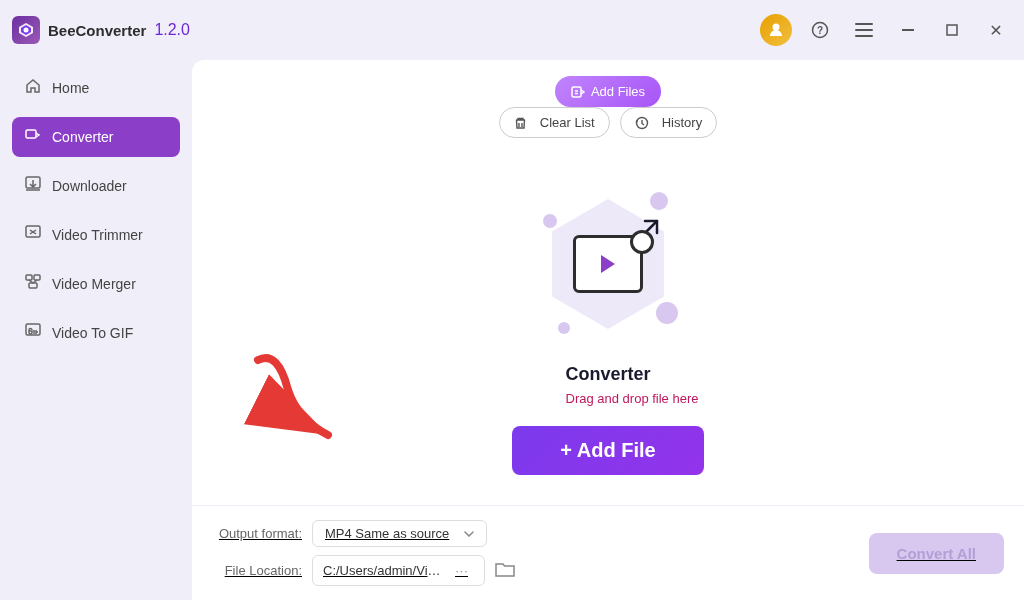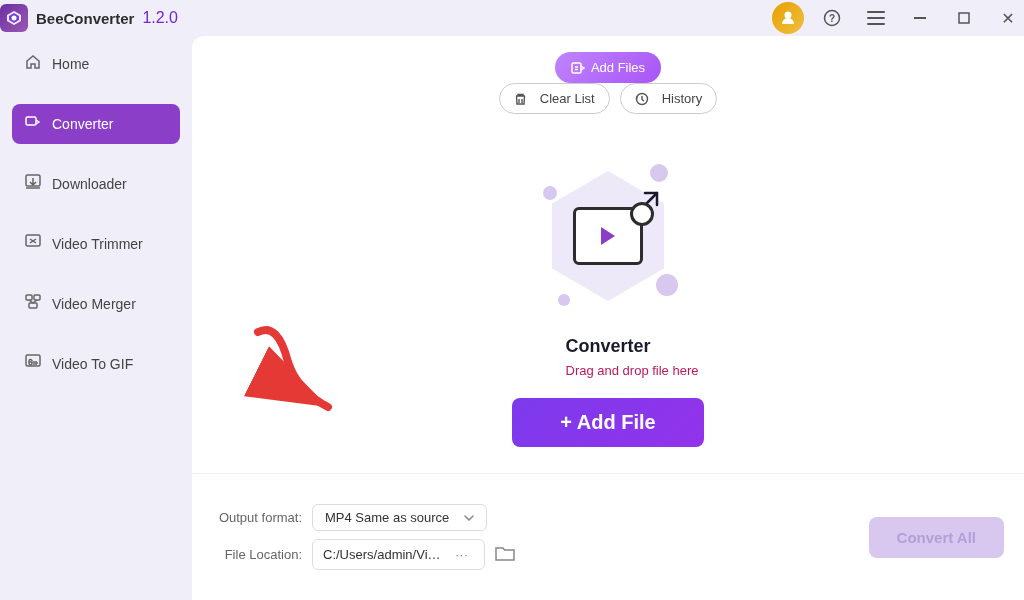--- a/index.html
+++ b/index.html
@@ -11,22 +11,22 @@
       overflow: hidden;
       display: flex;
       flex-direction: column;
     }
 
     
     .title-bar {
       display: flex;
       align-items: center;
       justify-content: space-between;
-      padding: 0 0;
-      height: 36px;
+      padding: 0 12px;
+      height: 60px;
       background: #f0eef8;
       flex-shrink: 0;
     }
     .title-bar-left {
       display: flex;
       align-items: center;
       gap: 8px;
     }
     .app-logo {
       width: 28px;
@@ -88,21 +88,21 @@
       overflow: hidden;
     }
 
     
     .sidebar {
       width: 192px;
       background: #f0eef8;
       padding: 8px 12px;
       display: flex;
       flex-direction: column;
-      gap: 20px;
+      gap: 9px;
       flex-shrink: 0;
     }
     .sidebar-item {
       display: flex;
       align-items: center;
       gap: 10px;
       padding: 10px 12px;
       border-radius: 8px;
       cursor: pointer;
       color: #444;
@@ -295,26 +295,27 @@
     
     .big-arrow {
       position: absolute;
       left: 50%;
       top: 50%;
       transform: translate(-170px, 30px);
     }
 
     
     .bottom-bar {
-      padding: 30px 20px;
+      padding: 14px 20px;
       border-top: 1px solid #f0eef8;
       display: flex;
       align-items: center;
       justify-content: space-between;
       flex-shrink: 0;
+      text-decoration: underline;
     }
     .bottom-fields {
       display: flex;
       flex-direction: column;
       gap: 8px;
     }
     .field-row {
       display: flex;
       align-items: center;
       gap: 10px;

